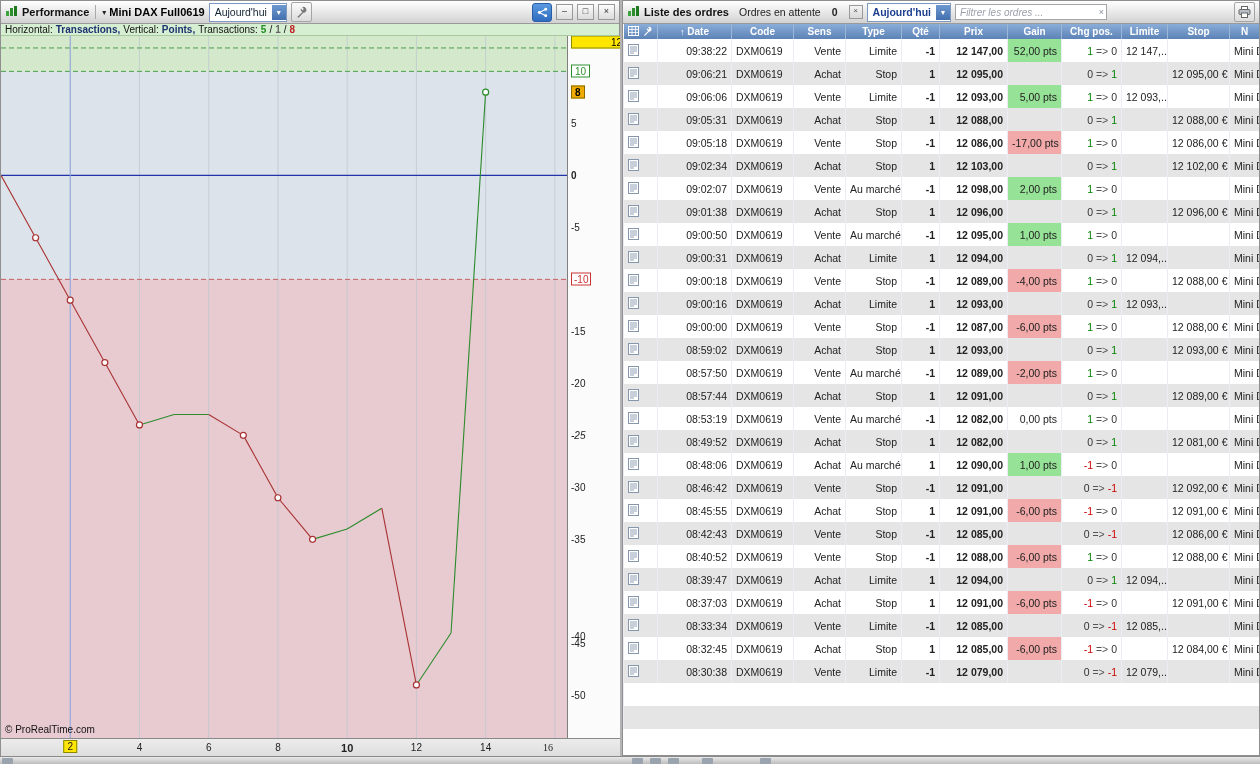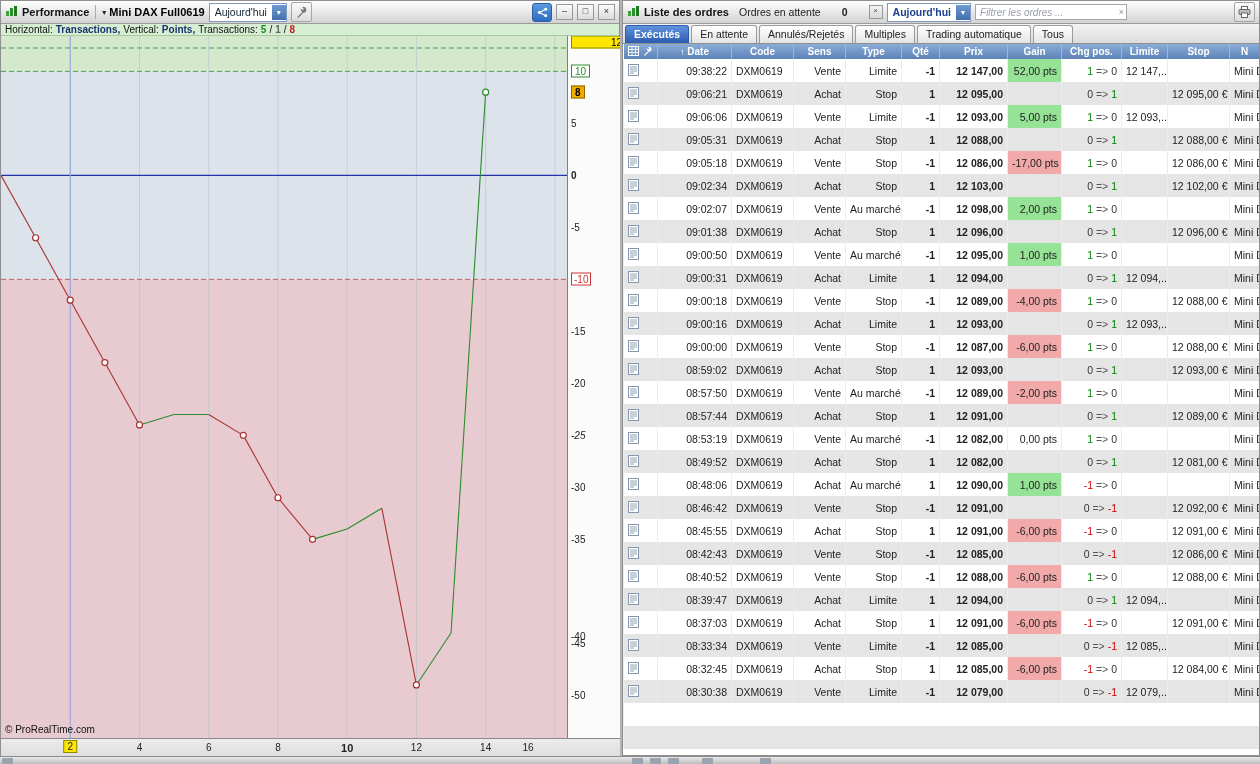--- a/index.html
+++ b/index.html
@@ -21,21 +21,21 @@
   .select-btn{width:14px;height:15px;background:linear-gradient(#6f9ad0,#436fae);color:#fff;font-size:8px;
     display:flex;align-items:center;justify-content:center;}
   .select-blue .select-text{color:#1c3f8f;font-weight:bold;}
   .toolbtn{width:19px;height:18px;border:1px solid #a5a5a5;border-radius:2px;background:linear-gradient(#fbfbfb,#dcdcdc);
     display:inline-flex;align-items:center;justify-content:center;}
   .spacer{flex:1;}
   .share-btn{width:18px;height:17px;border-radius:3px;border:1px solid #2a5ca8;background:linear-gradient(#5a9ae0,#2f6cc0);
     display:inline-flex;align-items:center;justify-content:center;}
   .winbtn{width:15px;height:14px;border:1px solid #999;background:linear-gradient(#fcfcfc,#dcdcdc);
     font-size:9px;line-height:12px;text-align:center;color:#333;}
-  .chip{display:inline-flex;align-items:center;gap:21px;font-size:10.5px;color:#222;white-space:nowrap;margin-left:6px;}
+  .chip{display:inline-flex;align-items:center;gap:11px;font-size:10.5px;color:#222;white-space:nowrap;margin-left:6px;}
   .chip b{font-weight:bold;}
   .chip-x{width:12px;height:12px;border:1px solid #9a9a9a;background:linear-gradient(#f4f4f4,#d8d8d8);
     font-size:8px;line-height:10px;text-align:center;color:#555;}
   .filter{position:relative;display:inline-flex;align-items:center;}
   .filter input{width:152px;height:16px;border:1px solid #a5a5a5;font-size:10px;padding:0 14px 0 4px;
     font-family:"Liberation Sans",sans-serif;color:#333;box-sizing:border-box;}
   .filter input::placeholder{color:#9aa0ab;font-style:italic;}
   .filter .clear-x{position:absolute;right:3px;font-size:9px;color:#8a93a0;}
 
   
@@ -222,21 +222,21 @@
       <div class="copyright">© ProRealTime.com</div>
     </div>
     <div class="x-axis" id="x-axis">
         <span class="xtick cursor" style="left: 69.2355px;">2</span>
         <span class="xtick " style="left: 138.471px;">4</span>
         <span class="xtick " style="left: 207.706px;">6</span>
         <span class="xtick " style="left: 276.942px;">8</span>
         <span class="xtick bold" style="left: 346.177px;">10</span>
         <span class="xtick " style="left: 415.413px;">12</span>
         <span class="xtick " style="left: 484.648px;">14</span>
-        <span class="xtick " style="left: 527px;">16</span>
+        <span class="xtick " style="left: 547px; font-family: Liberation Serif, serif;">16</span>
       </div>
   </div>
 
   <div class="divider"></div>
 
   <div class="panel panel-right">
     <div class="titlebar">
       <span><svg width="13" height="12" viewBox="0 0 13 12">
             <rect x="1" y="6" width="3" height="5" fill="#3aa33a"></rect>
             <rect x="5" y="3" width="3" height="8" fill="#2d8f2d"></rect>
@@ -259,28 +259,20 @@
       <span class="spacer"></span>
       <span class="toolbtn">
           <svg width="13" height="12" viewBox="0 0 13 12">
             <rect x="3.5" y="0.5" width="6" height="3" fill="#fff" stroke="#666"></rect>
             <rect x="1" y="3.5" width="11" height="5" rx="1" fill="#b8bec6" stroke="#666"></rect>
             <rect x="3.5" y="7" width="6" height="4.5" fill="#fff" stroke="#666"></rect>
           </svg>
         </span>
     </div>
 
-    <div class="tabs" id="tabs">
-        <span class="tab active">Exécutés</span>
-        <span class="tab">En attente</span>
-        <span class="tab">Annulés/Rejetés</span>
-        <span class="tab">Multiples</span>
-        <span class="tab">Trading automatique</span>
-        <span class="tab">Tous</span>
-      </div>
 
     <div class="table-wrap">
       <table class="orders">
         <colgroup>
           <col style="width:34px">
             <col style="width:74px">
             <col style="width:62px">
             <col style="width:52px">
           <col style="width:56px">
             <col style="width:38px">

